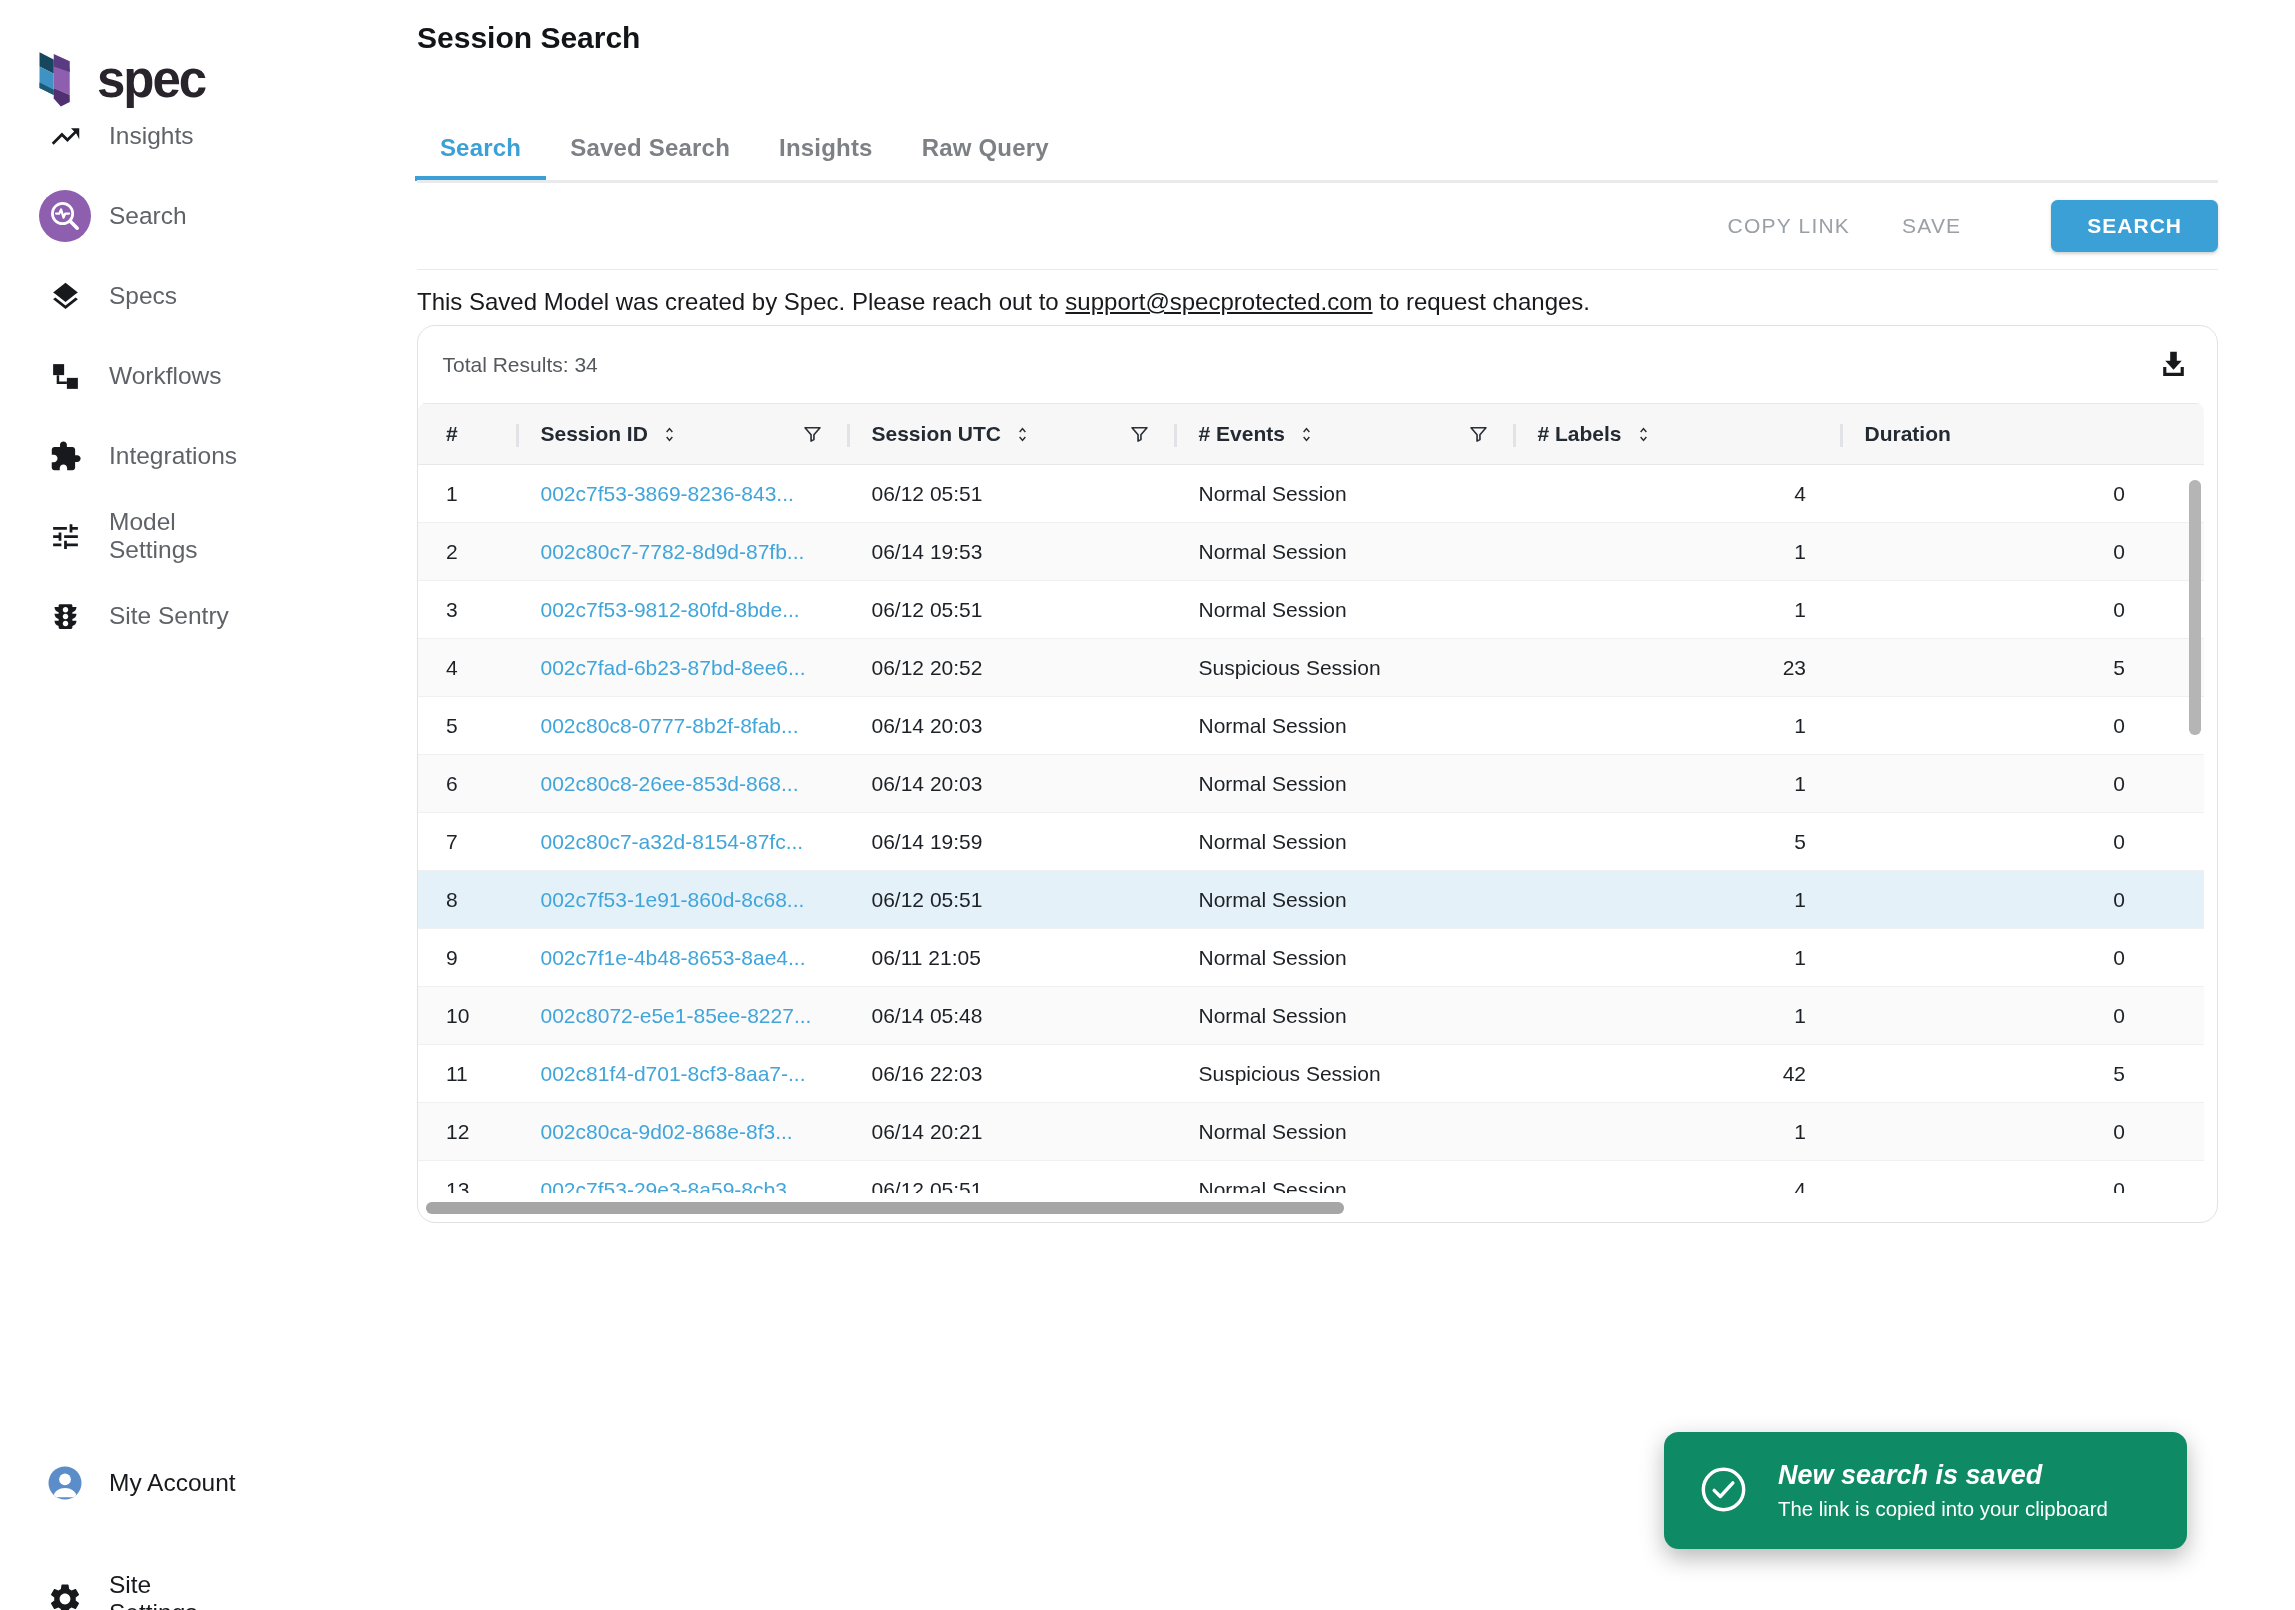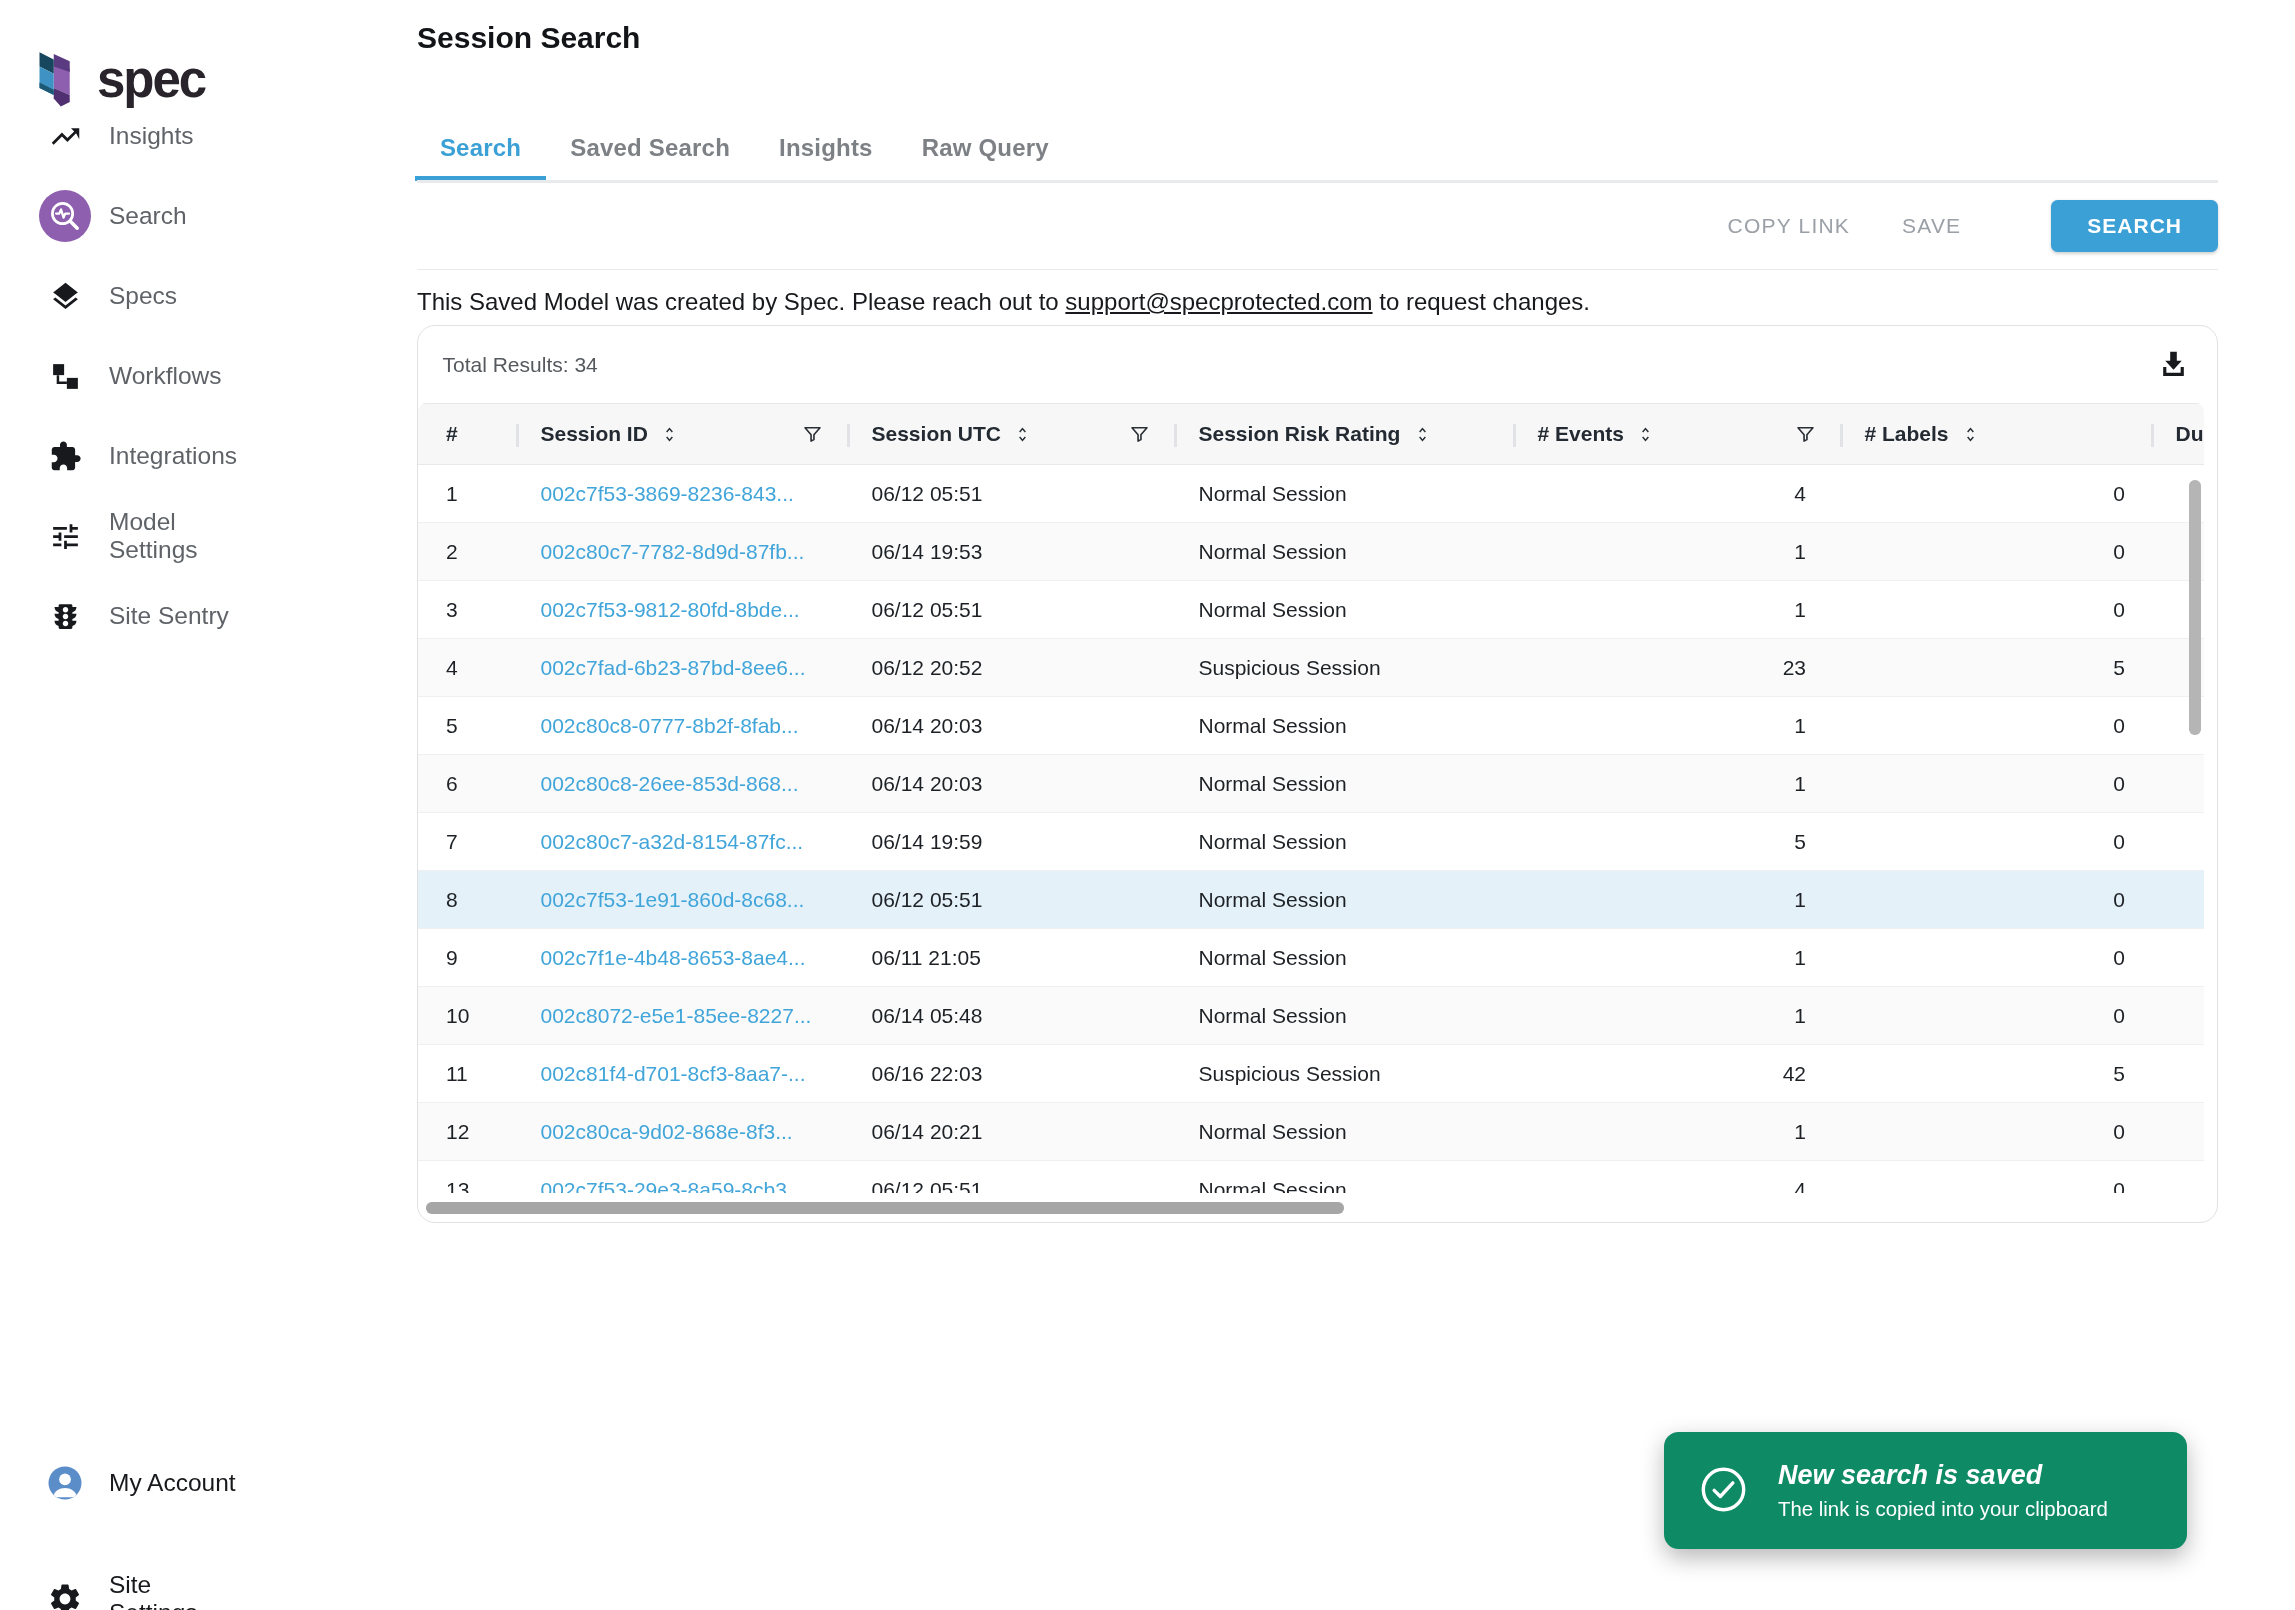--- a/index.html
+++ b/index.html
@@ -231,28 +231,20 @@
                 <path d="M12 6.5L14.6 9.6l1.3-1.1L12 4 8.1 8.5l1.3 1.1zm0 11L9.4 14.4l-1.3 1.1L12 20l3.9-4.5-1.3-1.1z"></path>
               </svg>
             </span>
             <span class="filter-ic">
               <svg viewBox="0 0 24 24">
                 <path d="M4.2 5h15.6l-6.3 7.3v5l-3 1.6v-6.6z"></path>
               </svg>
             </span>
           </div>
           <div class="hcell">
-            <span>Session Risk Rating</span>
-            <span class="sort-ic">
-              <svg viewBox="0 0 24 24">
-                <path d="M12 6.5L14.6 9.6l1.3-1.1L12 4 8.1 8.5l1.3 1.1zm0 11L9.4 14.4l-1.3 1.1L12 20l3.9-4.5-1.3-1.1z"></path>
-              </svg>
-            </span>
-          </div>
-          <div class="hcell">
             <span># Events</span>
             <span class="sort-ic">
               <svg viewBox="0 0 24 24">
                 <path d="M12 6.5L14.6 9.6l1.3-1.1L12 4 8.1 8.5l1.3 1.1zm0 11L9.4 14.4l-1.3 1.1L12 20l3.9-4.5-1.3-1.1z"></path>
               </svg>
             </span>
             <span class="filter-ic">
               <svg viewBox="0 0 24 24">
                 <path d="M4.2 5h15.6l-6.3 7.3v5l-3 1.6v-6.6z"></path>
               </svg>

